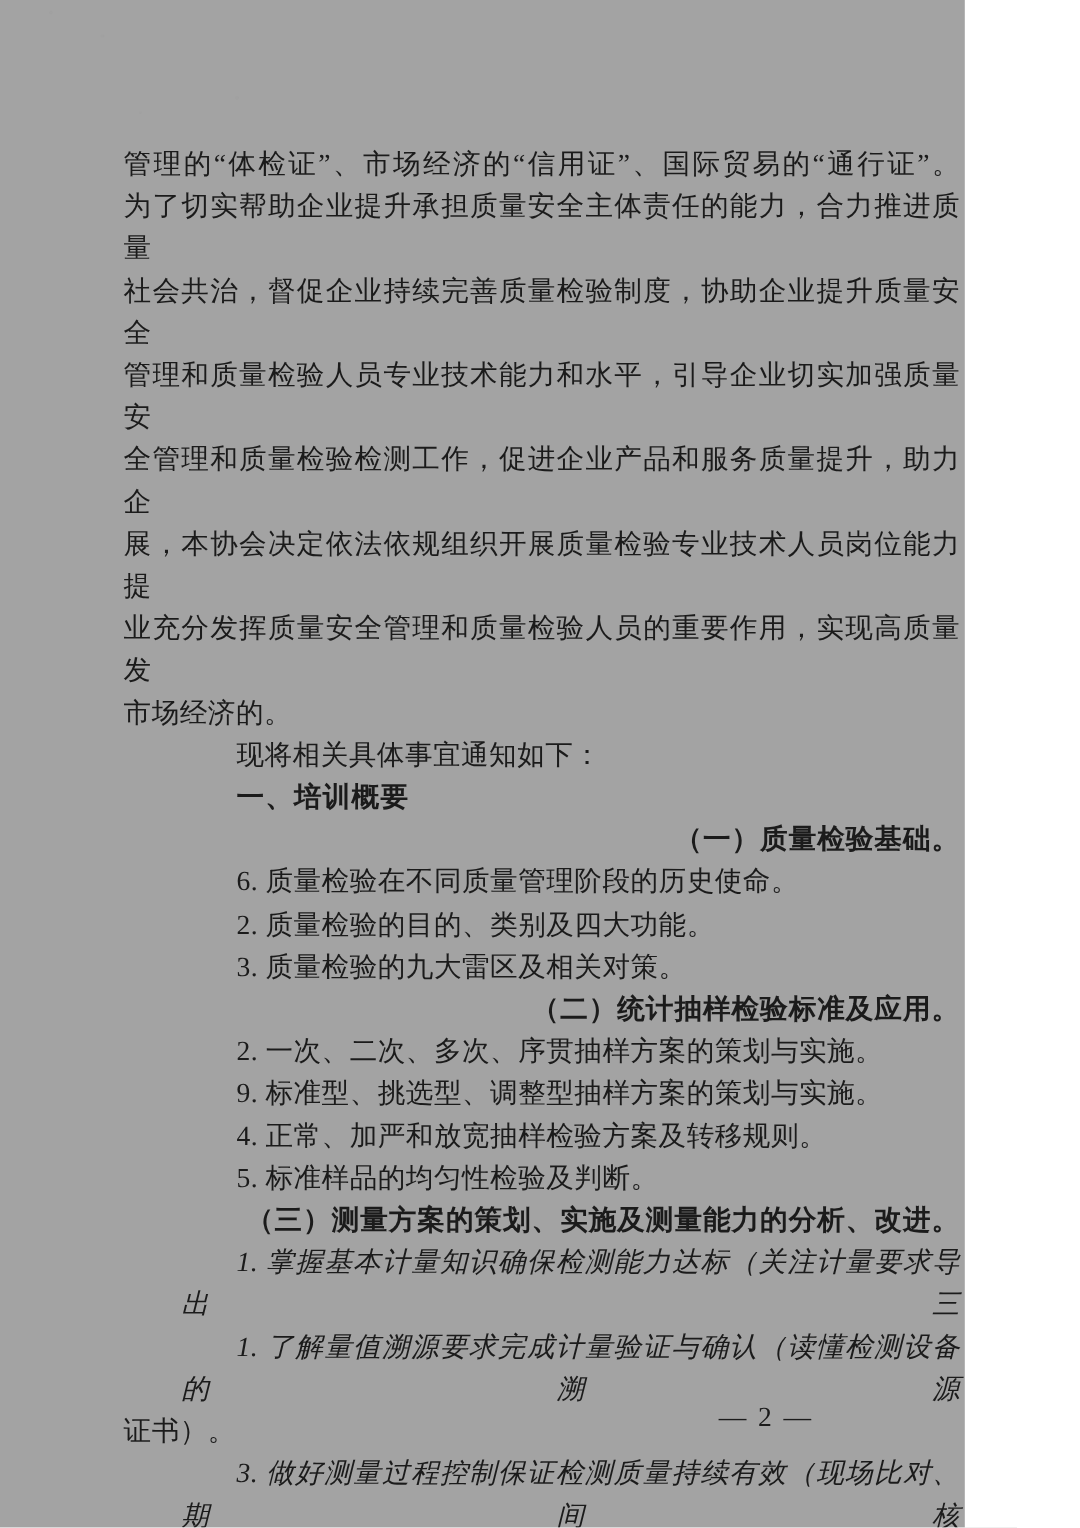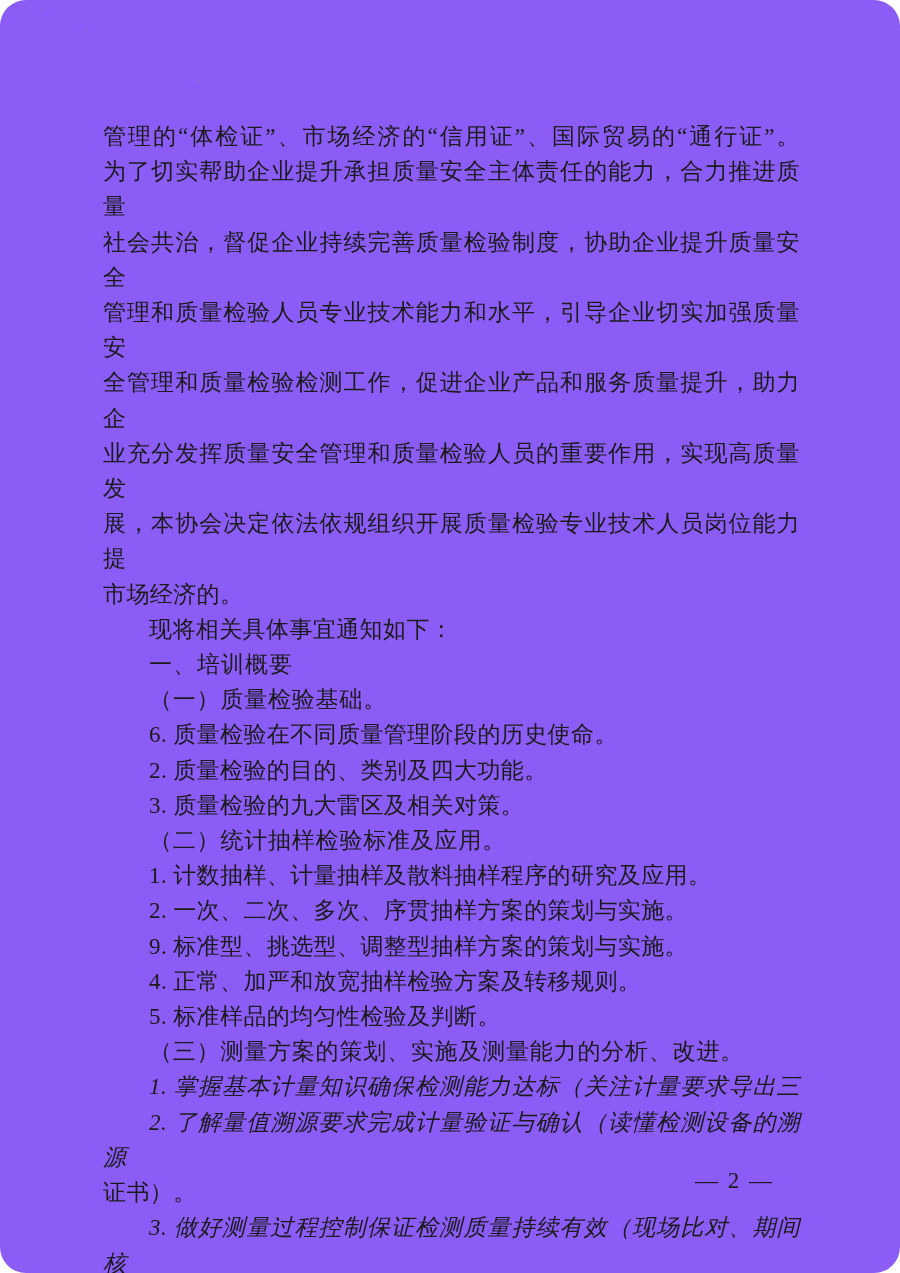--- a/index.html
+++ b/index.html
@@ -2,27 +2,26 @@
 <html><head>
 <meta charset="utf-8">
 <style>
   html, body {
     margin: 0;
     padding: 0;
     background: #ffffff;
   }
   .page {
     position: relative;
-    width: 900px;
+    width: 804px;
     height: 1273px;
-    background: #8b5cf6;
+    background: #a3a3a3;
     overflow: hidden;
     font-family: "Liberation Serif", "DejaVu Serif", serif;
     color: #1b1b1b;
-    border-radius: 26px;
   }
   .content {
     position: absolute;
     left: 103px;
     top: 119px;
     width: 697px;
   }
   .line {
     font-size: 23px;
     line-height: 35.2px;
@@ -33,36 +32,38 @@
   
   .line.just {
     text-align: justify;
     text-align-last: justify;
     text-justify: inter-character;
     white-space: normal;
   }
   
   .line.indent {
     padding-left: 46px;
+    margin-left: 48px;
   }
   .line.just.indent {
     padding-left: 0;
     text-indent: 46px;
     font-style: italic;
   }
   
   .line.h1 {
     font-family: "Liberation Sans", "DejaVu Sans", sans-serif;
-    font-weight: 400;
+    font-weight: 700;
     letter-spacing: 1px;
   }
   
   .line.h2 {
-    font-weight: 400;
+    font-weight: 700;
     letter-spacing: 0.8px;
+    text-align: right;
   }
   .page-number {
     position: absolute;
     top: 1163px;
     right: 126px;
     font-size: 23px;
     line-height: 35px;
     letter-spacing: 2px;
     color: #1b1b1b;
   }
@@ -86,36 +87,35 @@
   <span class="speck s2"></span>
   <span class="speck s3"></span>
   <span class="speck s4"></span>
 
   <div class="content" id="doc-lines">
       <div class="line just">管理的“体检证”、市场经济的“信用证”、国际贸易的“通行证”。</div>
       <div class="line just">为了切实帮助企业提升承担质量安全主体责任的能力，合力推进质量</div>
       <div class="line just">社会共治，督促企业持续完善质量检验制度，协助企业提升质量安全</div>
       <div class="line just">管理和质量检验人员专业技术能力和水平，引导企业切实加强质量安</div>
       <div class="line just">全管理和质量检验检测工作，促进企业产品和服务质量提升，助力企</div>
+      <div class="line just">展，本协会决定依法依规组织开展质量检验专业技术人员岗位能力提</div>
       <div class="line just">业充分发挥质量安全管理和质量检验人员的重要作用，实现高质量发</div>
-      <div class="line just">展，本协会决定依法依规组织开展质量检验专业技术人员岗位能力提</div>
       <div class="line">市场经济的。</div>
       <div class="line indent">现将相关具体事宜通知如下：</div>
       <div class="line indent h1">一、培训概要</div>
       <div class="line indent h2">（一）质量检验基础。</div>
       <div class="line indent">6. 质量检验在不同质量管理阶段的历史使命。</div>
       <div class="line indent">2. 质量检验的目的、类别及四大功能。</div>
       <div class="line indent">3. 质量检验的九大雷区及相关对策。</div>
       <div class="line indent h2">（二）统计抽样检验标准及应用。</div>
-      <div class="line indent">1. 计数抽样、计量抽样及散料抽样程序的研究及应用。</div>
       <div class="line indent">2. 一次、二次、多次、序贯抽样方案的策划与实施。</div>
       <div class="line indent">9. 标准型、挑选型、调整型抽样方案的策划与实施。</div>
       <div class="line indent">4. 正常、加严和放宽抽样检验方案及转移规则。</div>
       <div class="line indent">5. 标准样品的均匀性检验及判断。</div>
       <div class="line indent h2">（三）测量方案的策划、实施及测量能力的分析、改进。</div>
       <div class="line indent just">1. 掌握基本计量知识确保检测能力达标（关注计量要求导出三</div>
-      <div class="line indent just">2. 了解量值溯源要求完成计量验证与确认（读懂检测设备的溯源</div>
+      <div class="line indent just">1. 了解量值溯源要求完成计量验证与确认（读懂检测设备的溯源</div>
       <div class="line">证书）。</div>
       <div class="line indent just">3. 做好测量过程控制保证检测质量持续有效（现场比对、期间核</div>
     </div>
 
   <div class="page-number">— 2 —</div>
 </div>
 
 </body></html>

